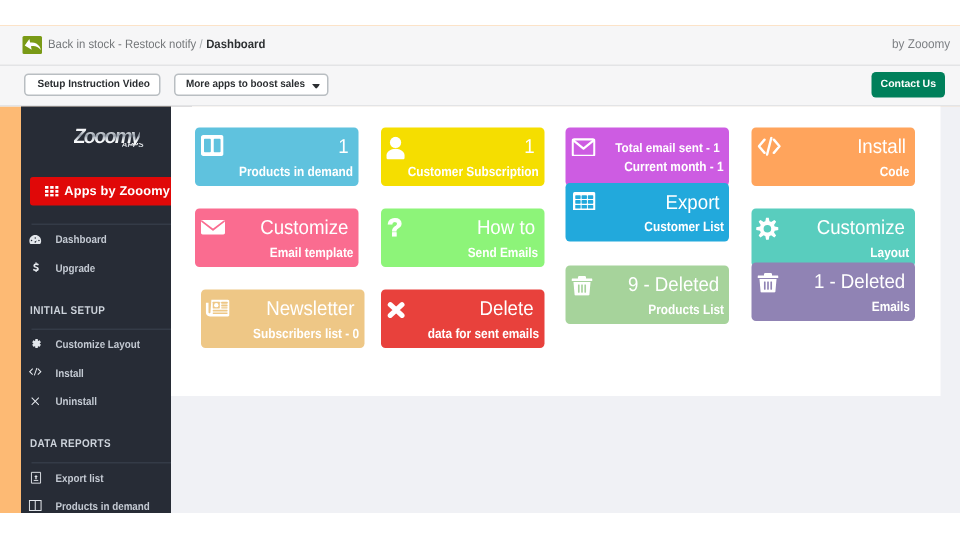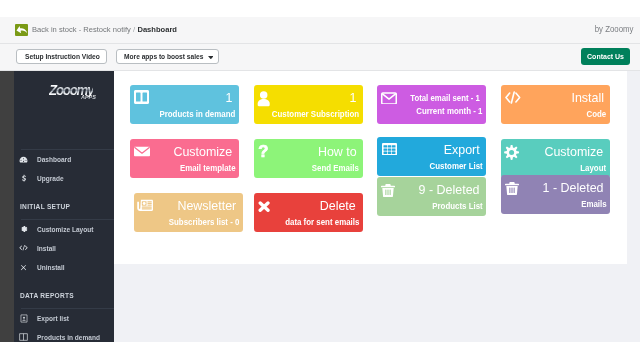--- a/index.html
+++ b/index.html
@@ -1,17 +1,17 @@
 <!DOCTYPE html>
 <html><head>
 <meta charset="utf-8">
 <style>
   html,body{margin:0;padding:0;}
   body{width:640px;height:360px;background:#ffffff;font-family:"Liberation Sans",sans-serif;overflow:hidden;}
-  #shot{position:absolute;left:0;top:17.3px;width:640px;height:325px;background:#404040;overflow:hidden;}
+  #shot{position:absolute;left:0;top:17.3px;width:640px;height:325px;background:#fdba74;overflow:hidden;}
 
   
   .hdr{position:absolute;left:0;top:0;width:640px;height:26.5px;background:#f6f6f7;border-bottom:1px solid #e3e4e6;box-sizing:border-box;}
   .hdr-logo{position:absolute;left:15px;top:6.5px;width:12.5px;height:12.5px;background:#7a9a16;border-radius:1px;}
   .hdr-logo svg{display:block;}
   .crumb{position:absolute;left:32.3px;top:12px;height:0;display:flex;align-items:center;font-size:8.1px;color:#74777a;
      transform:scaleX(.935);transform-origin:left center;white-space:nowrap;}
   .crumb .sep{margin:0 2.4px;color:#a2a6aa;}
   .crumb .cur{color:#2d3032;font-weight:700;}
   .byz{position:absolute;right:7px;top:12px;height:0;display:flex;align-items:center;font-size:8.4px;color:#7c7f83;
@@ -104,20 +104,38 @@
     <div class="tbtn" id="b3" data-name="contact-us-button">
       <span data-name="contact-us-label">Contact Us</span>
     </div>
   </div>
 
   <div class="side" data-name="sidebar">
     <div class="zlogo" data-name="sidebar-logo">
       <span class="zl-main" data-name="sidebar-logo-text">Zooomy</span>
         <span class="zl-sub" data-name="sidebar-logo-sub">APPS</span>
     </div>
+    <div class="apps-btn" data-name="apps-by-zooomy-button">
+      <span class="grid" data-name="grid-icon">
+          <svg viewBox="0 0 12 9.4" width="9.2" height="7.2">
+            <g fill="currentColor">
+              <rect x="0" y="0" width="3" height="2.4"></rect>
+              <rect x="4.5" y="0" width="3" height="2.4"></rect>
+              <rect x="9" y="0" width="3" height="2.4"></rect>
+              <rect x="0" y="3.5" width="3" height="2.4"></rect>
+              <rect x="4.5" y="3.5" width="3" height="2.4"></rect>
+              <rect x="9" y="3.5" width="3" height="2.4"></rect>
+              <rect x="0" y="7" width="3" height="2.4"></rect>
+              <rect x="4.5" y="7" width="3" height="2.4"></rect>
+              <rect x="9" y="7" width="3" height="2.4"></rect>
+            </g>
+          </svg>
+        </span>
+      <span class="lbl" data-name="apps-button-label">Apps by Zooomy</span>
+    </div>
     <div id="side-nav">
         <div class="sdiv" style="top:77.7px" data-name="sidebar-divider"></div>
         <div class="sitem" style="top:81.7px" data-name="sidebar-item-dashboard">
           <span class="ic" data-name="dashboard-icon">
             <svg viewBox="0 0 16 16" width="9" height="9">
               <path fill="currentColor" d="M8 3C4.13 3 1 6.13 1 10c0 1.1.25 2.13.7 3.06.17.35.53.44.84.44h10.92c.31 0 .67-.09.84-.44.45-.93.7-1.96.7-3.06 0-3.87-3.13-7-7-7zm0 2.6a.9.9 0 110 1.8.9.9 0 010-1.8zM3.6 8.6a.9.9 0 110 1.8.9.9 0 010-1.8zm8.8 0a.9.9 0 110 1.8.9.9 0 010-1.8zM9.3 8.1l.75.75L8.6 11.9a.85.85 0 11-1.2-1.2l2.9-1.45z"></path>
             </svg>
           </span>
           <span class="tx" data-name="sidebar-item-label">Dashboard</span>
         </div>
@@ -233,21 +251,21 @@
           </div>
           <div class="tile " style="left:123.7px;top:54.1px;background:#8df479" data-name="tile-how-to">
             <span class="tic" style="margin-left:-2.5px;margin-top:0.4px" data-name="question-icon">
               <svg viewBox="0 0 8.6 12.4" width="8.6" height="12.4" overflow="visible">
                 <text x="4.3" y="12.3" text-anchor="middle" font-family="Liberation Sans, sans-serif" font-size="16.6" font-weight="700" fill="#fff" stroke="#fff" stroke-width="0.75">?</text>
               </svg>
             </span>
             <span class="t1" data-name="tile-primary-text">How to</span>
             <span class="t2" data-name="tile-secondary-text">Send Emails</span>
           </div>
-          <div class="tile " style="left:247.4px;top:52px;background:#22a9dc" data-name="tile-export">
+          <div class="tile " style="left:247.4px;top:37px;background:#22a9dc" data-name="tile-export">
             <span class="tic" style="margin-left:0px;margin-top:0px" data-name="table-icon">
               <svg viewBox="0 0 15 12.6" width="15" height="12.6">
                 <rect fill="#fff" x="0" y="0" width="15" height="12.6" rx="1.1"></rect>
                 <g fill="#22a9dc">
                   <rect x="1.5" y="2.2" width="3.6" height="2.4" rx=".4"></rect>
                   <rect x="5.7" y="2.2" width="3.6" height="2.4" rx=".4"></rect>
                   <rect x="9.9" y="2.2" width="3.6" height="2.4" rx=".4"></rect>
                   <rect x="1.5" y="5.4" width="3.6" height="2.4" rx=".4"></rect>
                   <rect x="5.7" y="5.4" width="3.6" height="2.4" rx=".4"></rect>
                   <rect x="9.9" y="5.4" width="3.6" height="2.4" rx=".4"></rect>

